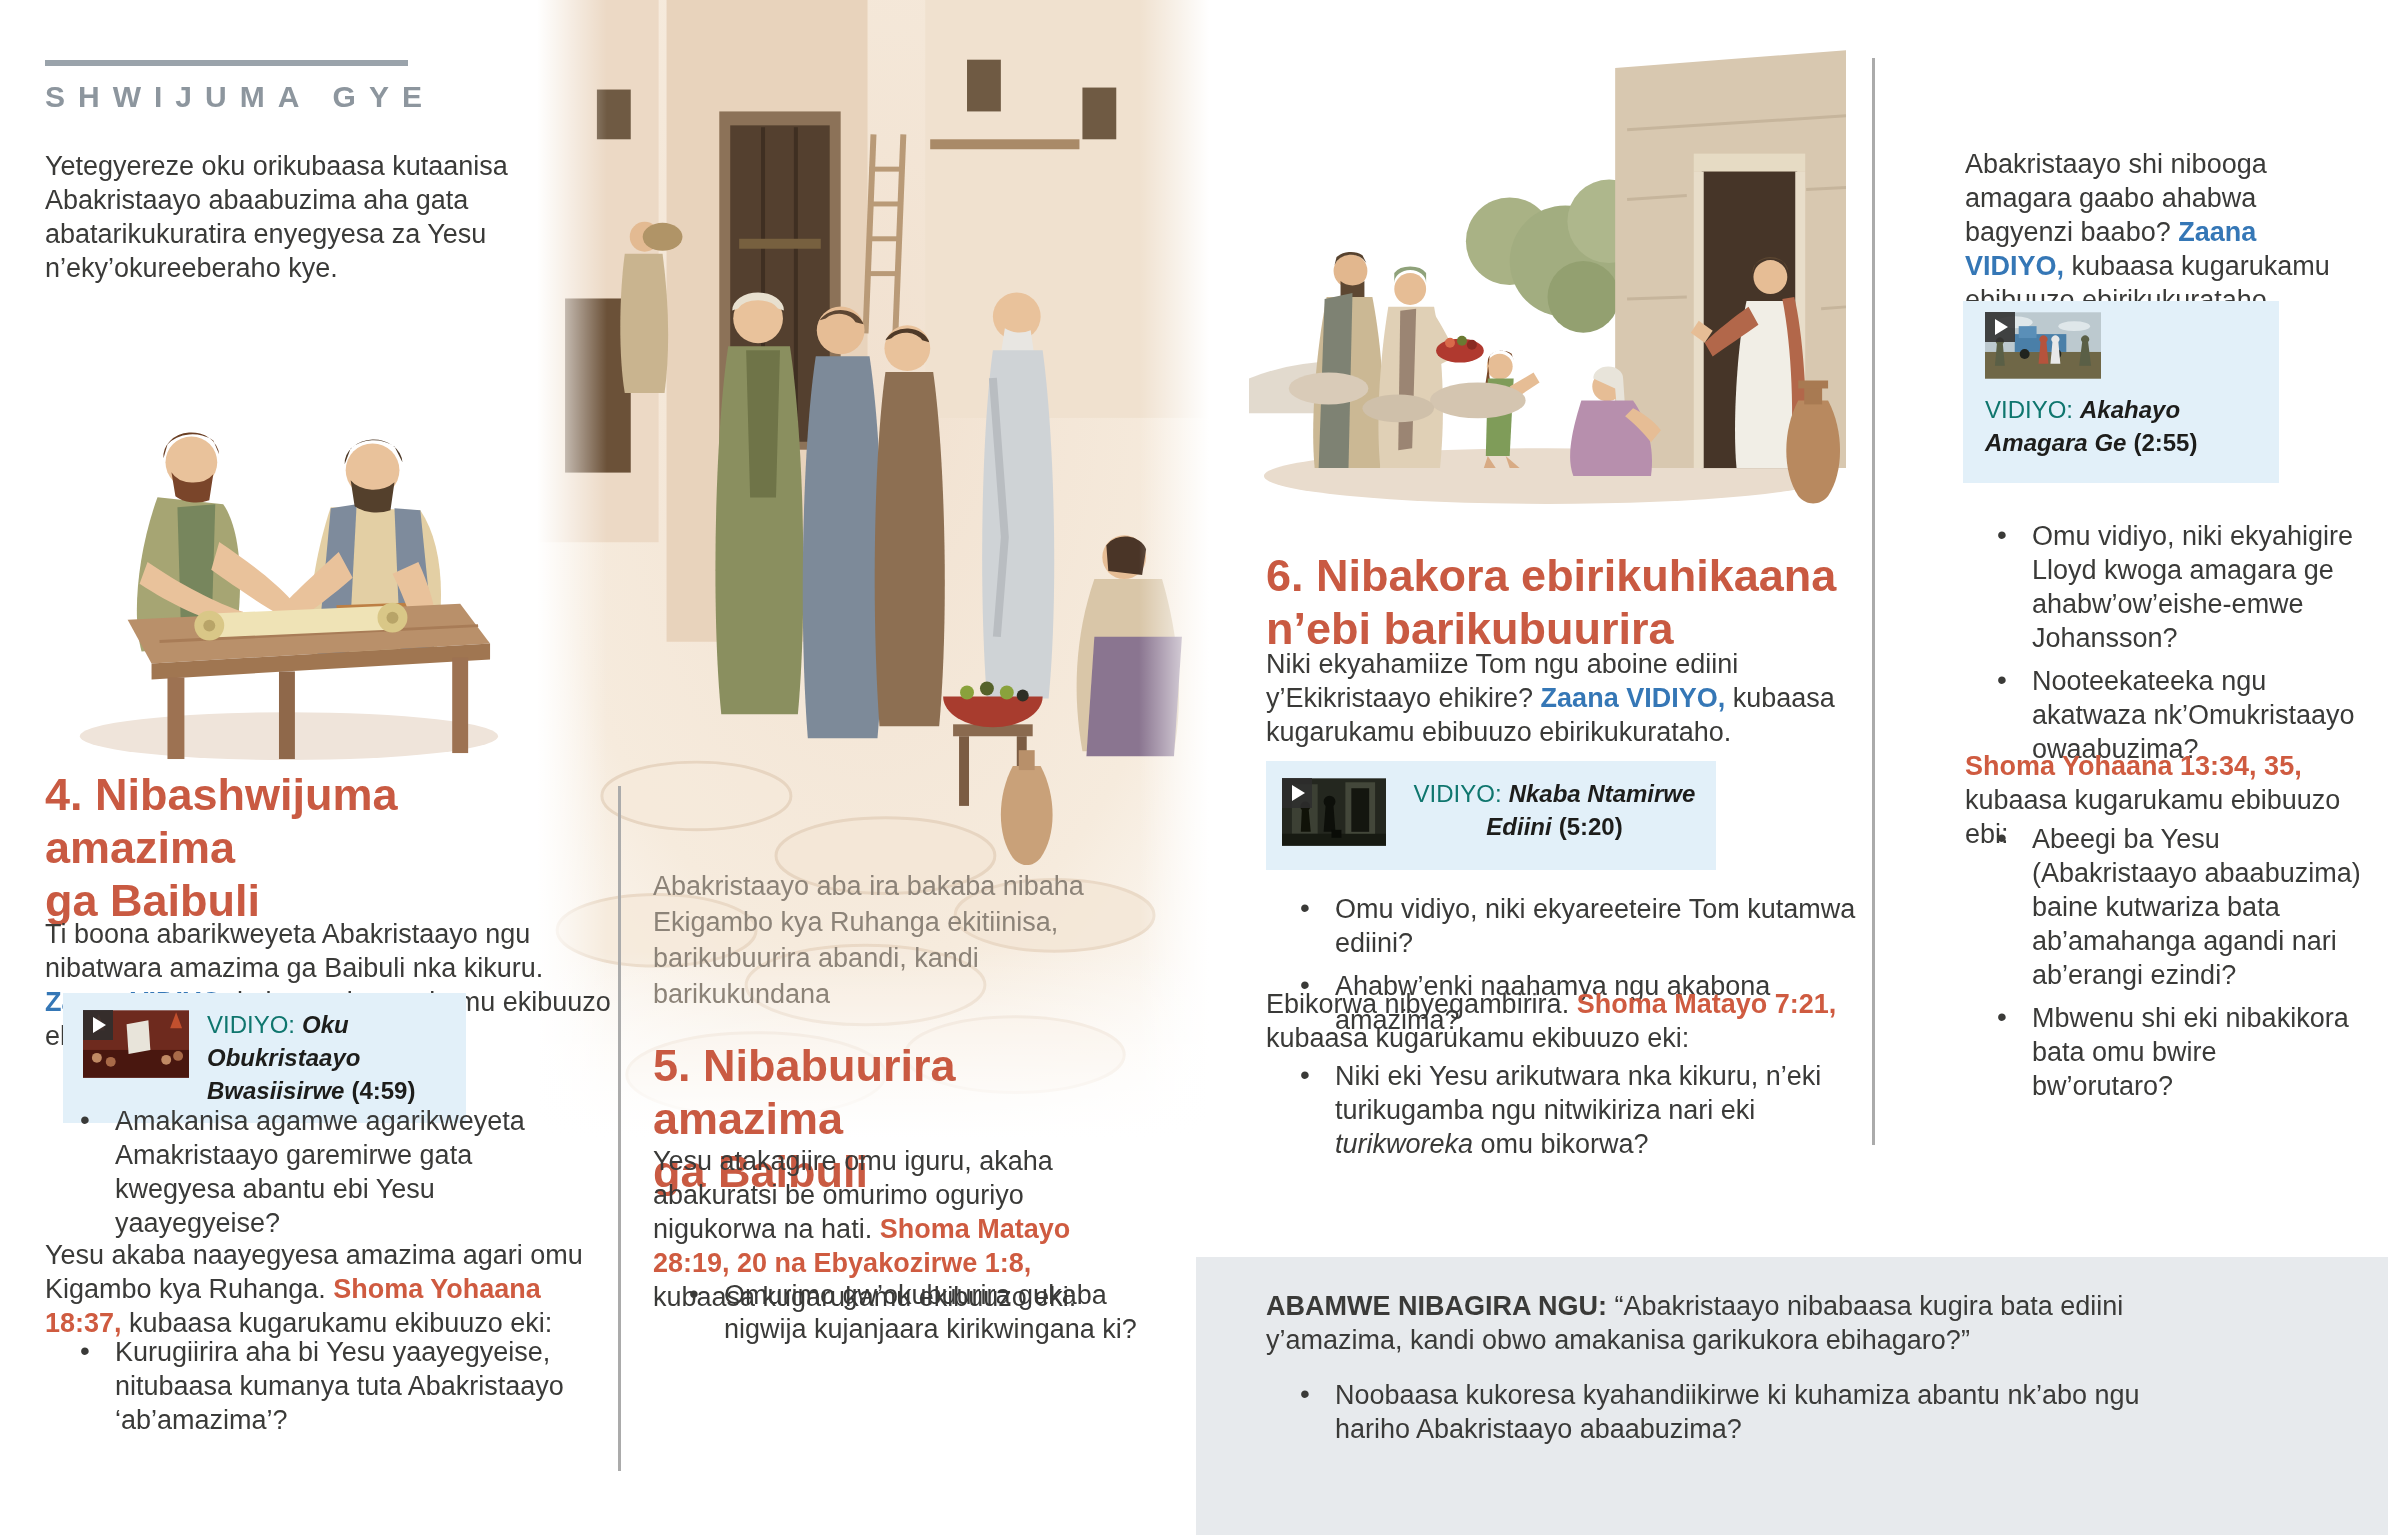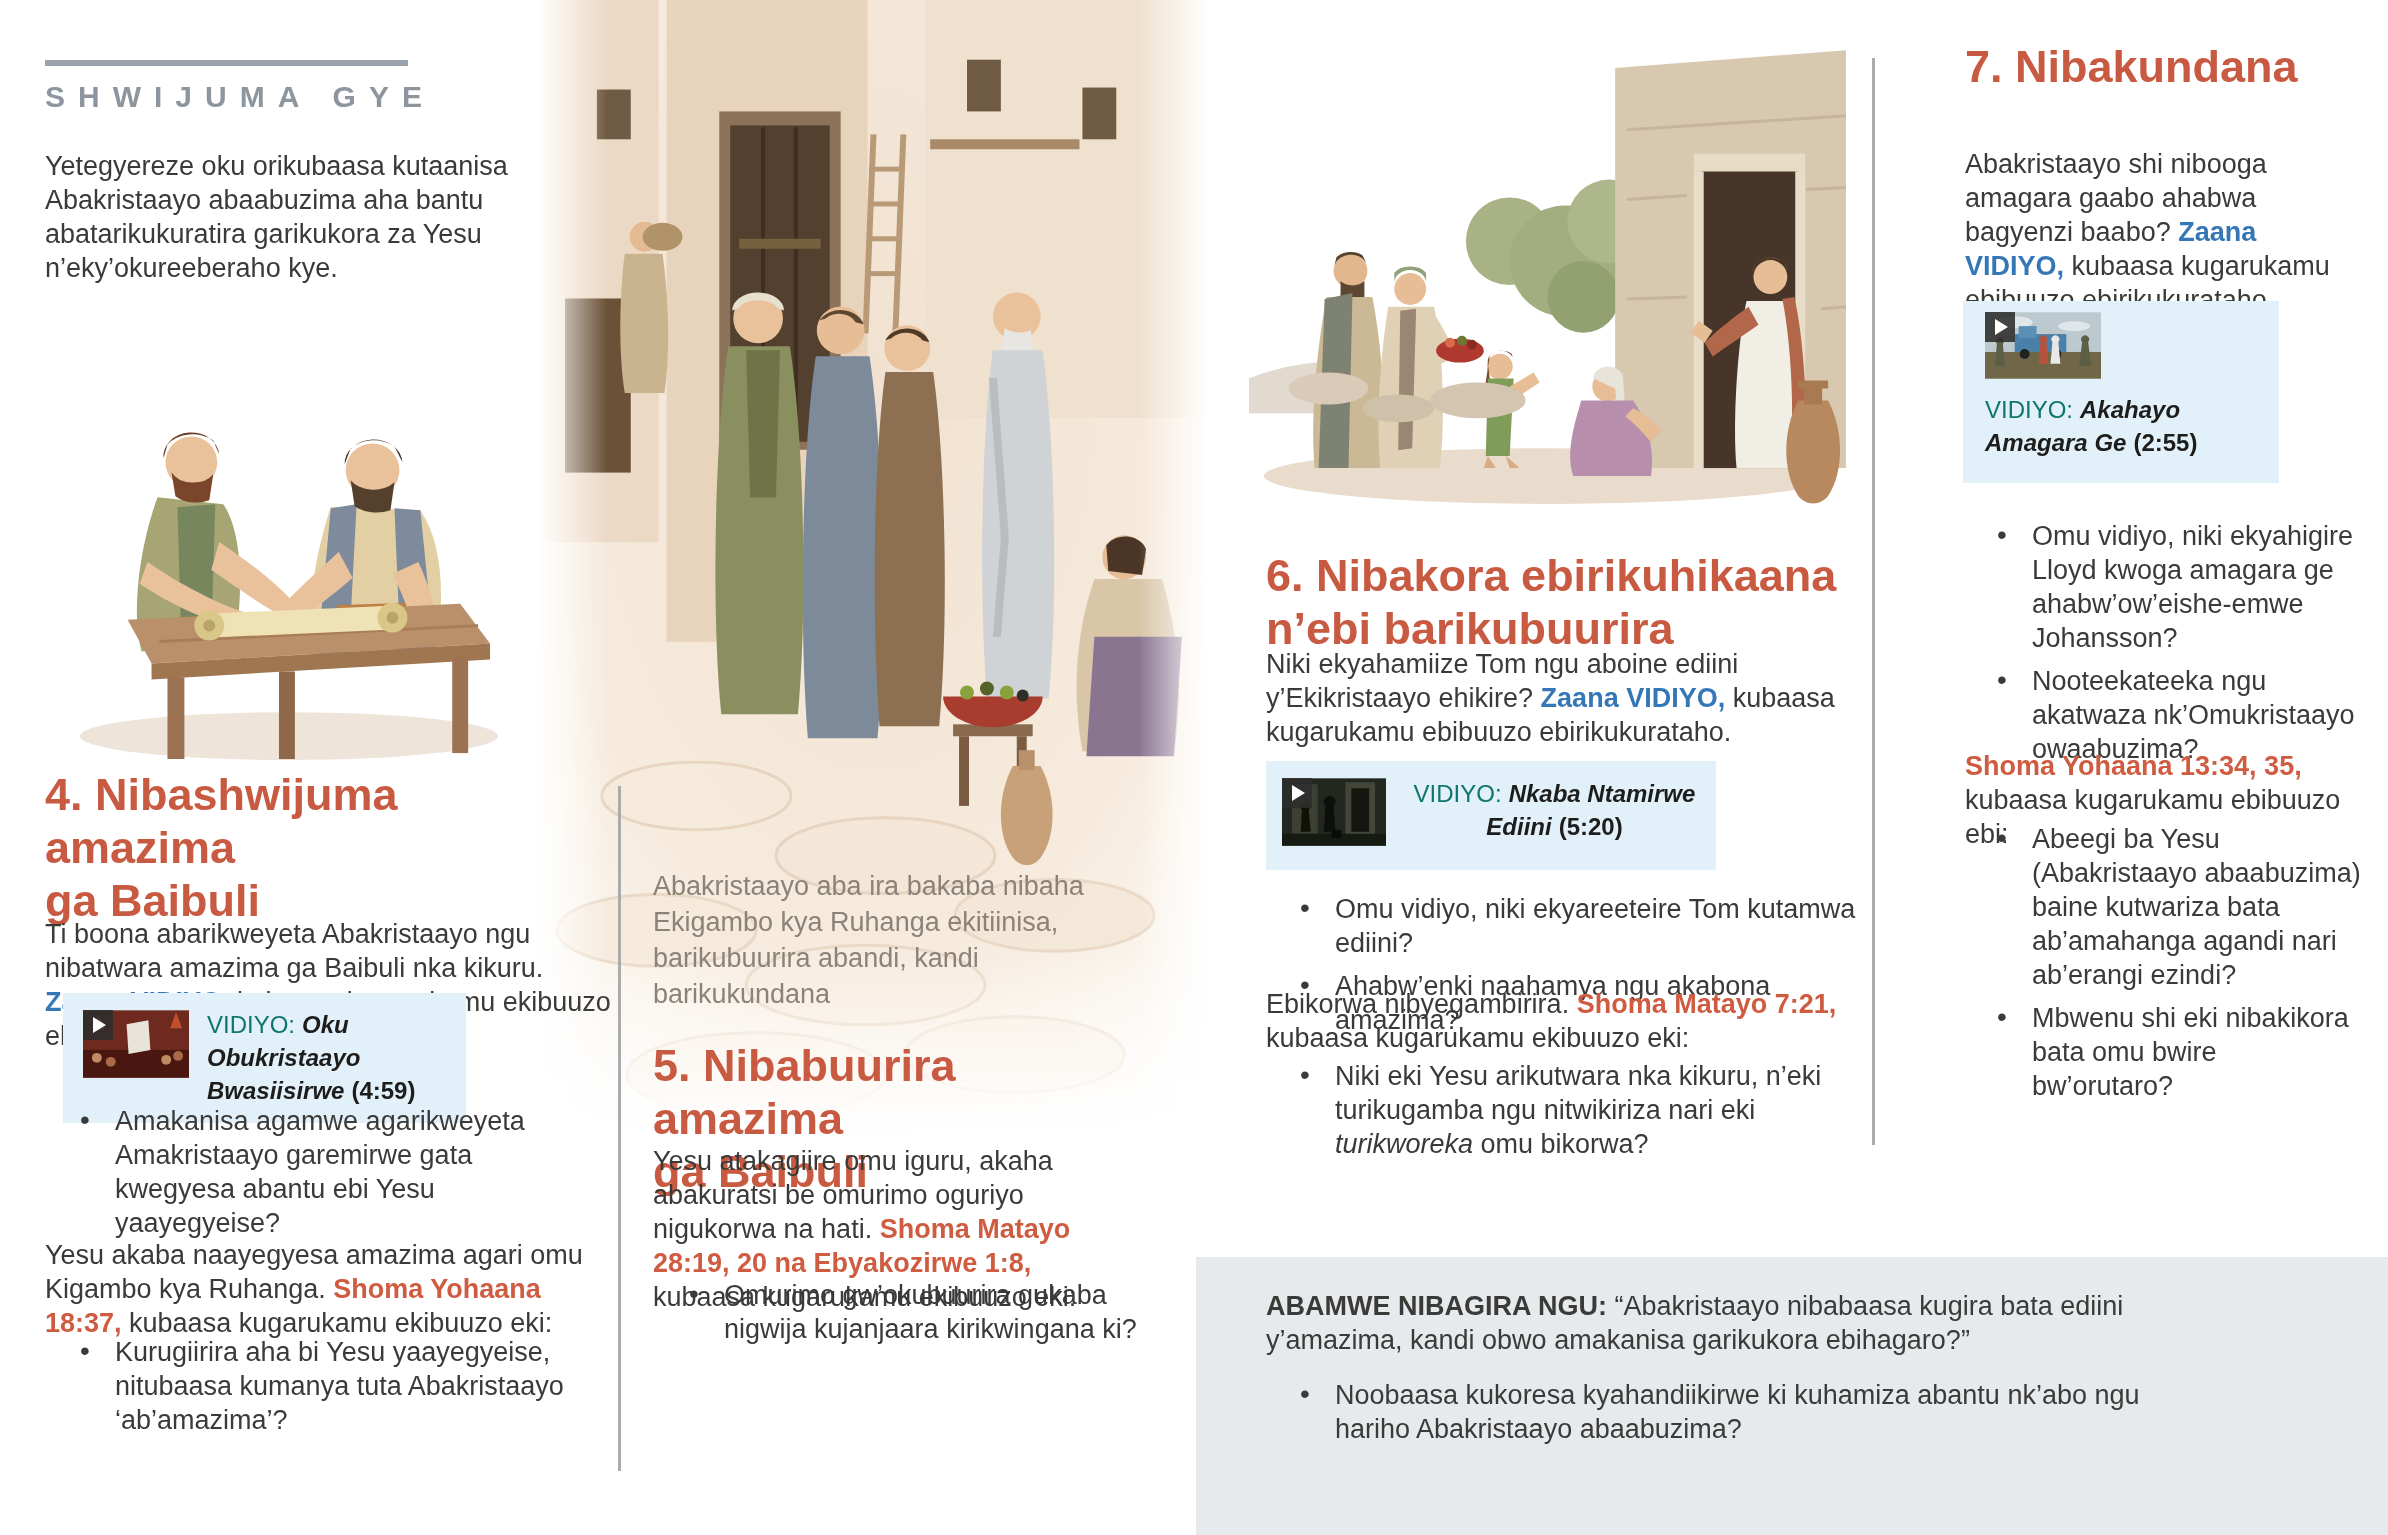--- a/index.html
+++ b/index.html
@@ -128,21 +128,21 @@
       <rect x="484" y="755" width="16" height="18" fill="#b8placeholder" opacity="0"></rect>
       <rect x="484" y="754" width="16" height="20" fill="#b8906a"></rect>
     </svg>
     <div class="fade fade-l"></div>
     <div class="fade fade-r"></div>
     <div class="fade fade-b"></div>
   </div>
 
   <div class="abs kicker-bar" style="left:45px;top:60px;width:363px;"></div>
   <div class="abs kicker" style="left:45px;top:80px;">SHWIJUMA GYE</div>
-  <div class="abs body-text" style="left:45px;top:149px;width:478px;">Yetegyereze oku orikubaasa kutaanisa Abakristaayo abaabuzima aha bantu abatarikukuratira garikukora za Yesu n’eky’okureeberaho kye.</div>
+  <div class="abs body-text" style="left:45px;top:149px;width:478px;">Yetegyereze oku orikubaasa kutaanisa Abakristaayo abaabuzima aha gata abatarikukuratira enyegyesa za Yesu n’eky’okureeberaho kye.</div>
 
   <div class="abs" style="left:40px;top:313px;width:468px;height:453px;">
     <svg viewBox="0 0 470 455" width="468" height="453">
       <ellipse cx="250" cy="425" rx="210" ry="24" fill="#efe4da"></ellipse>
 
       <path d="M118,185 C98,240 92,305 102,340 L196,332 C206,265 200,215 184,192 Z" fill="#a6a573"></path>
       <path d="M138,195 L176,192 L172,330 L142,334 Z" fill="#77865d"></path>
       <circle cx="152" cy="150" r="26" fill="#e9c29b"></circle>
       <path d="M124,146 a28,24 0 0 1 56,-4 l-6,-14 a30,22 0 0 0 -46,4 Z" fill="#6b3f24"></path>
       <path d="M132,160 a24,18 0 0 0 42,2 l-4,26 a26,16 0 0 1 -34,-4 Z" fill="#7a452a"></path>
@@ -312,21 +312,20 @@
     <div class="bullet-item">Omu vidiyo, niki ekyareeteire Tom kutamwa ediini?</div>
     <div class="bullet-item">Ahabw’enki naahamya ngu akabona amazima?</div>
   </div>
   <div class="abs body-text" style="left:1266px;top:987px;width:612px;"><span>Ebikorwa nibyegambirira. </span><span class="seg-orange">Shoma Matayo 7:21,</span><span> kubaasa kugarukamu ekibuuzo eki:</span></div>
   <div class="abs body-text" style="left:1298px;top:1059px;width:582px;">
     <div class="bullet-item"><span>Niki eki Yesu arikutwara nka kikuru, n’eki turikugamba ngu nitwikiriza nari eki </span><span class="seg-i">turikworeka</span><span> omu bikorwa?</span></div>
   </div>
 
   <div class="abs divider" style="left:1872px;top:58px;height:1087px;"></div>
 
-  <div class="abs h" style="left:1965px;top:40px;width:418px;">7. Nibakundana</div>
   <div class="abs body-text" style="left:1965px;top:147px;width:396px;"><span>Abakristaayo shi nibooga amagara gaabo ahabwa bagyenzi baabo? </span><span class="seg-blue">Zaana VIDIYO,</span><span> kubaasa kugarukamu ebibuuzo ebirikukurataho.</span></div>
 
   <div class="abs vbox" style="left:1963px;top:301px;width:316px;height:182px;">
     <div class="vthumb" style="left:22px;top:11px;width:116px;height:67px;">
       <svg viewBox="0 0 117 67" width="116" height="67">
         <rect width="117" height="40" fill="#bcc9cf"></rect>
         <ellipse cx="30" cy="10" rx="18" ry="6" fill="#dfe7ea"></ellipse>
         <ellipse cx="90" cy="14" rx="16" ry="5" fill="#dfe7ea"></ellipse>
         <rect y="40" width="117" height="27" fill="#6f6747"></rect>
         <rect x="30" y="22" width="52" height="18" fill="#4a7fa8"></rect>

